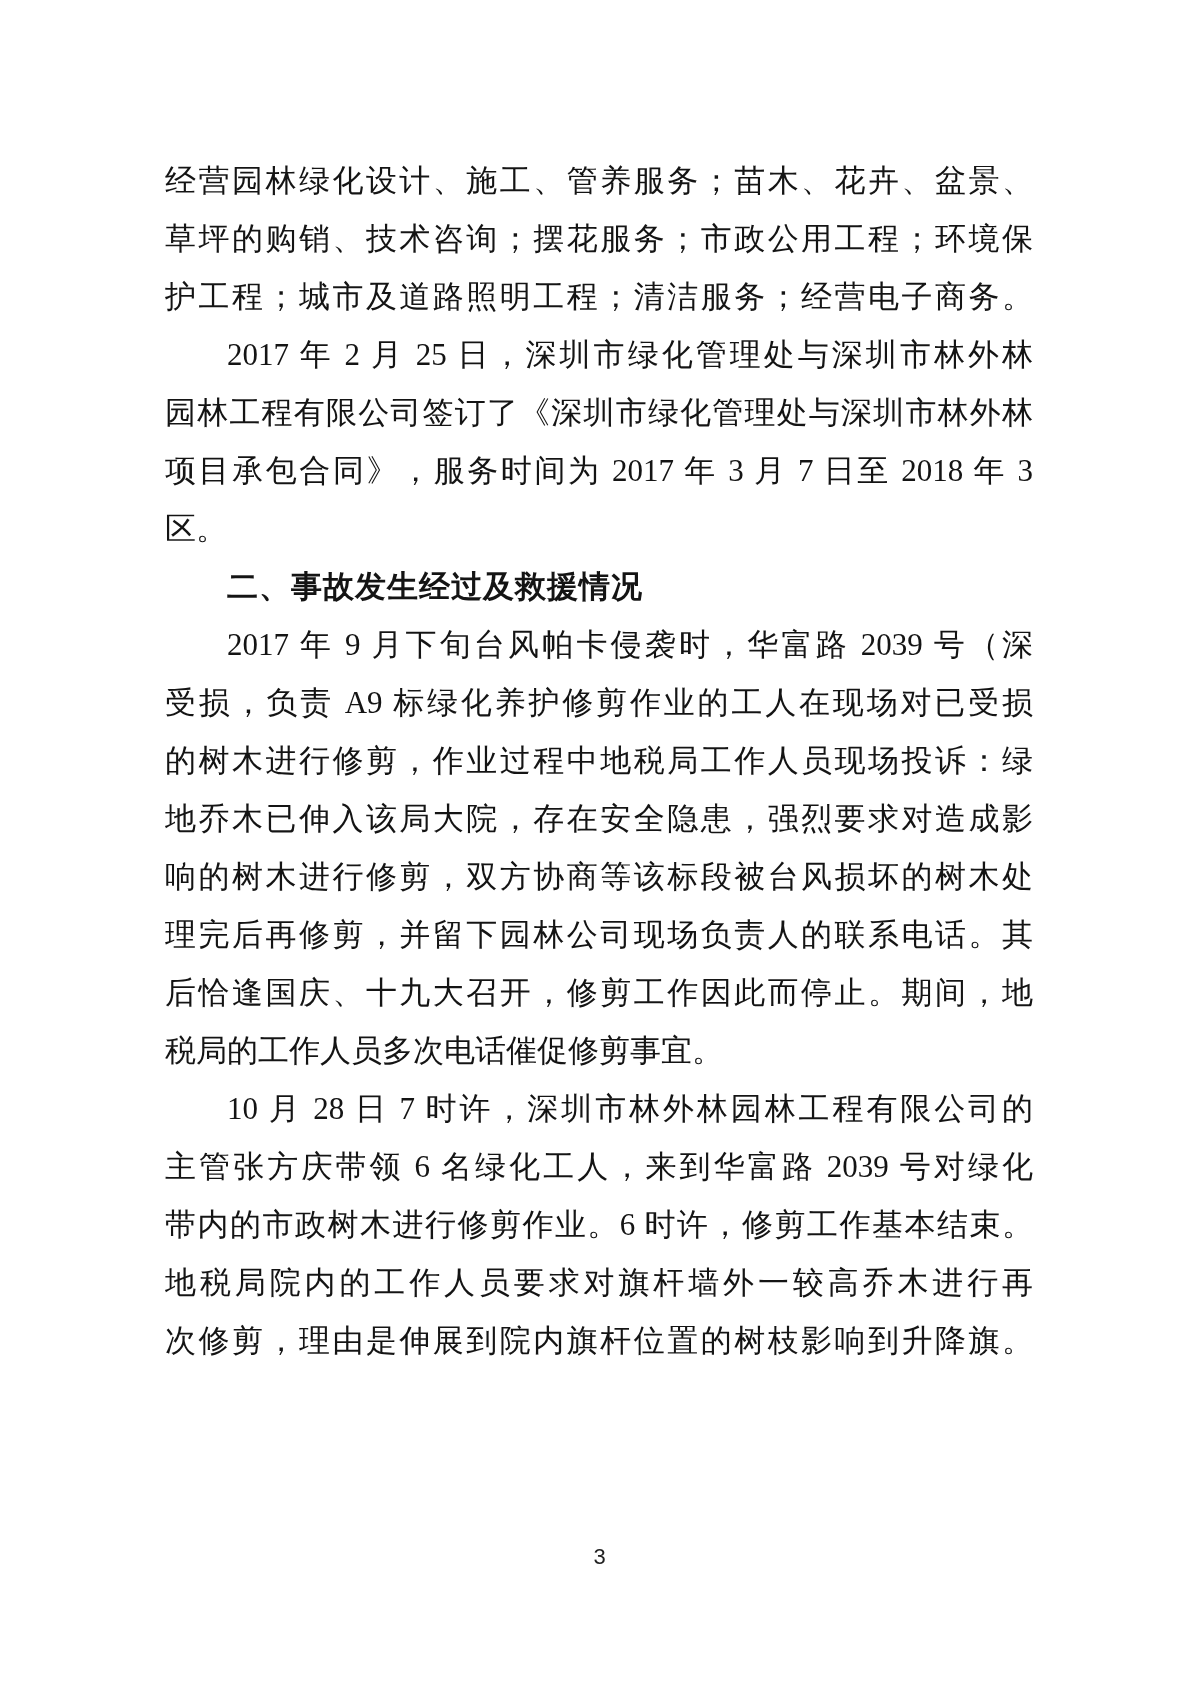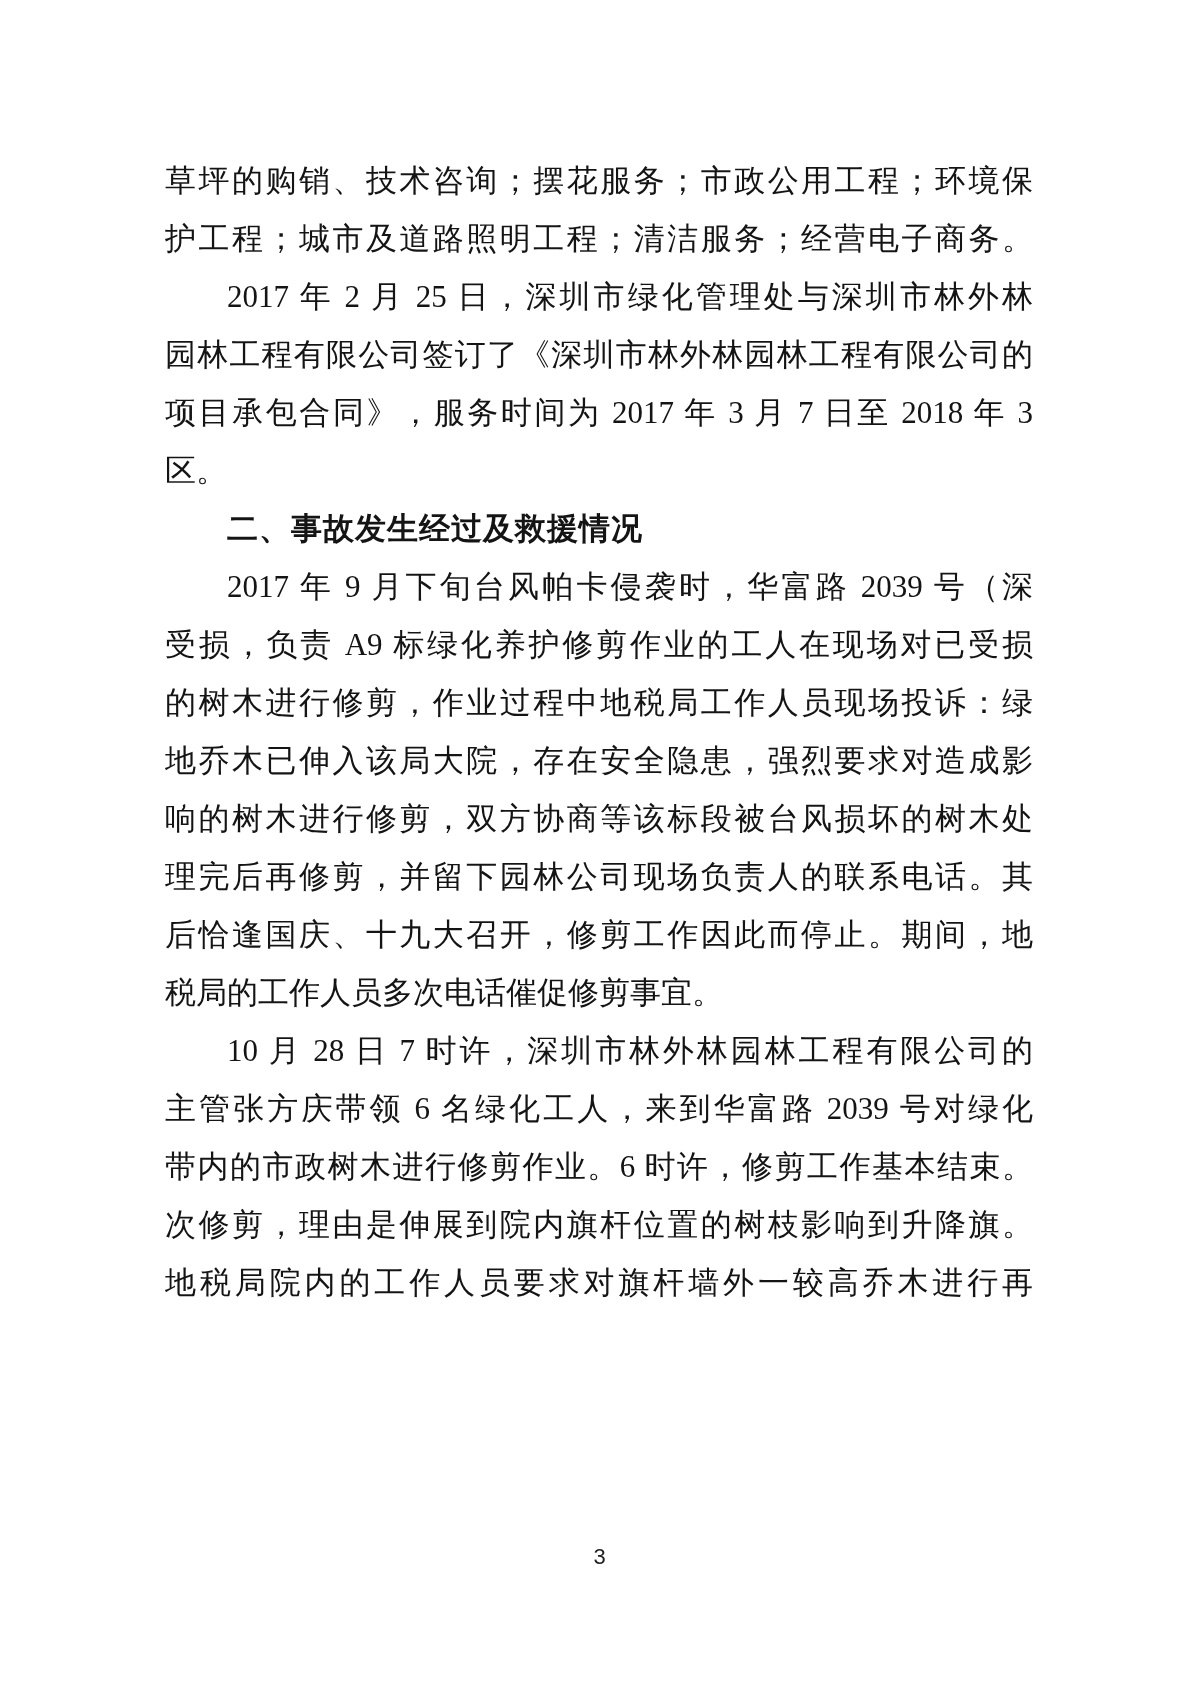--- a/index.html
+++ b/index.html
@@ -55,42 +55,43 @@
     font-size: 22px;
     color: #222222;
   }
 </style>
 </head>
 <body>
 
 <div class="page">
   <div class="content">
 
+    <div class="line">经营园林绿化设计、施工、管养服务；苗木、花卉、盆景、</div>
     <div class="line">草坪的购销、技术咨询；摆花服务；市政公用工程；环境保</div>
     <div class="line">护工程；城市及道路照明工程；清洁服务；经营电子商务。</div>
 
     <div class="line indent">2017 年 2 月 25 日，深圳市绿化管理处与深圳市林外林</div>
-    <div class="line">园林工程有限公司签订了《深圳市林外林园林工程有限公司的</div>
+    <div class="line">园林工程有限公司签订了《深圳市绿化管理处与深圳市林外林</div>
     <div class="line">项目承包合同》，服务时间为 2017 年 3 月 7 日至 2018 年 3</div>
     <div class="line last">区。</div>
 
     <div class="line heading indent last">二、事故发生经过及救援情况</div>
 
 
     <div class="line indent">2017 年 9 月下旬台风帕卡侵袭时，华富路 2039 号（深</div>
     <div class="line">受损，负责 A9 标绿化养护修剪作业的工人在现场对已受损</div>
     <div class="line">的树木进行修剪，作业过程中地税局工作人员现场投诉：绿</div>
     <div class="line">地乔木已伸入该局大院，存在安全隐患，强烈要求对造成影</div>
     <div class="line">响的树木进行修剪，双方协商等该标段被台风损坏的树木处</div>
     <div class="line">理完后再修剪，并留下园林公司现场负责人的联系电话。其</div>
     <div class="line">后恰逢国庆、十九大召开，修剪工作因此而停止。期间，地</div>
     <div class="line last">税局的工作人员多次电话催促修剪事宜。</div>
 
     <div class="line indent">10 月 28 日 7 时许，深圳市林外林园林工程有限公司的</div>
     <div class="line">主管张方庆带领 6 名绿化工人，来到华富路 2039 号对绿化</div>
     <div class="line">带内的市政树木进行修剪作业。6 时许，修剪工作基本结束。</div>
+    <div class="line">地税局院内的工作人员要求对旗杆墙外一较高乔木进行再</div>
     <div class="line">次修剪，理由是伸展到院内旗杆位置的树枝影响到升降旗。</div>
-    <div class="line">地税局院内的工作人员要求对旗杆墙外一较高乔木进行再</div>
 
   </div>
 
   <div class="page-number">3</div>
 </div>
 
 </body></html>

